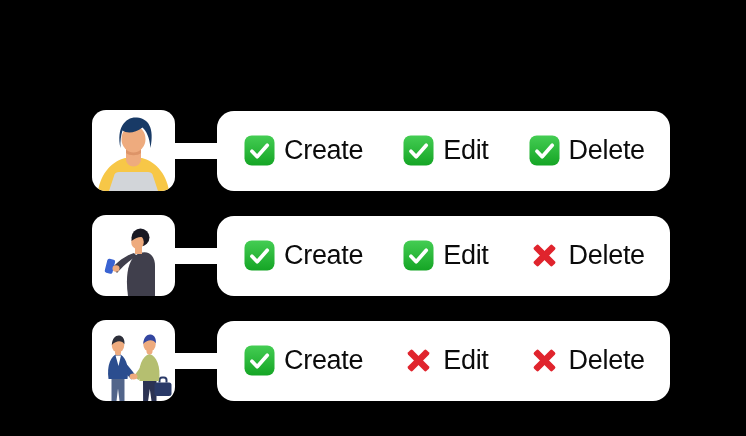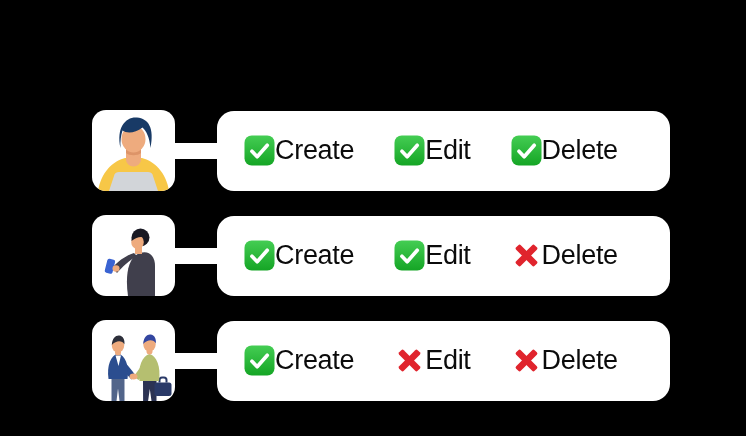--- a/index.html
+++ b/index.html
@@ -37,21 +37,21 @@
   .perm-card {
     width: 453px; height: 80px;
     background: #ffffff;
     border-radius: 17px;
     display: flex;
     align-items: center;
     padding-left: 27px;
     gap: 40px;
     flex: none;
   }
-  .perm { display: flex; align-items: center; }
+  .perm { display: flex; align-items: center; gap: 9px; }
   .icon {
     width: 31px; height: 31px;
     display: flex; align-items: center; justify-content: center;
     flex: none;
   }
   .label {
     font-size: 27px;
     line-height: 1;
     color: #0b0b0b;
     letter-spacing: -0.3px;

